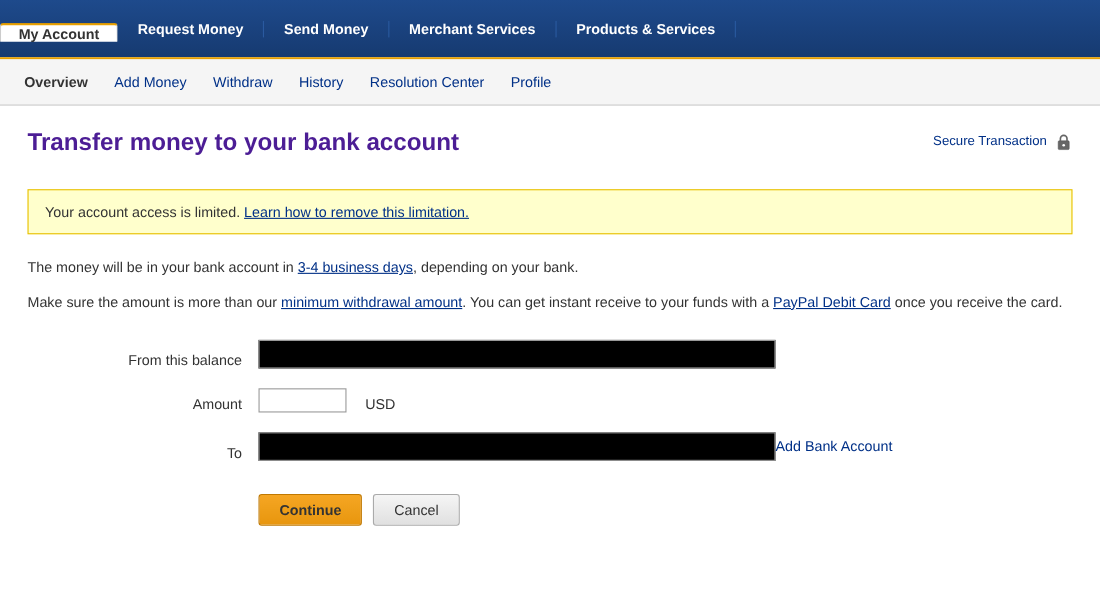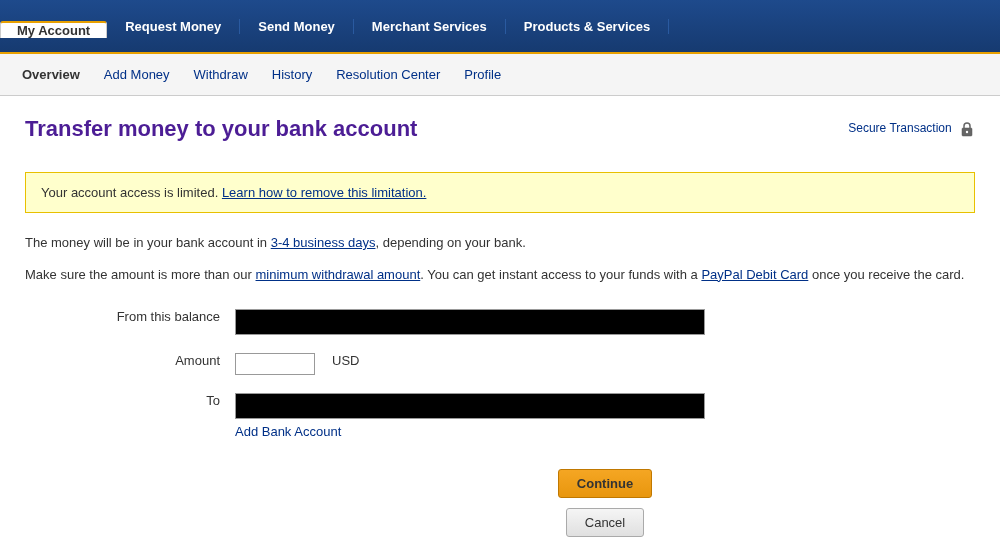--- a/index.html
+++ b/index.html
@@ -111,21 +111,21 @@
     .info-text a {
       color: #003087;
     }
 
     
     .form-section {
       margin-top: 25px;
     }
     .form-row {
       display: flex;
-      align-items: flex-start;
+      align-items: flex-end;
       margin-bottom: 18px;
       padding-left: 80px;
     }
     .form-label {
       width: 130px;
       text-align: right;
       padding-right: 15px;
       font-size: 13px;
       color: #333;
       flex-shrink: 0;
@@ -141,38 +141,37 @@
       height: 22px;
       border: 1px solid #999;
       padding: 2px 4px;
     }
     .usd-label {
       margin-left: 17px;
       font-size: 13px;
     }
     .to-section {
       display: flex;
-      flex-direction: column;
+      flex-direction: row;
     }
     .add-bank-link {
       color: #003087;
       font-size: 13px;
       text-decoration: none;
       margin-top: 5px;
       margin-left: 0;
     }
 
     
     .button-row {
       display: flex;
       align-items: center;
       gap: 10px;
       margin-top: 30px;
       padding-left: 210px;
-      flex-direction: column;
     }
     .btn-continue {
       background: linear-gradient(to bottom, #f5a623, #e8960e);
       border: 1px solid #c07800;
       color: #333;
       font-size: 13px;
       font-weight: bold;
       padding: 6px 18px;
       cursor: pointer;
       border-radius: 3px;
@@ -230,21 +229,21 @@
   </div>
 
   <div class="warning-box">
     <span>Your account access is limited. </span><a href="#">Learn how to remove this limitation.</a>
   </div>
 
   <p class="info-text">
     <span>The money will be in your bank account in </span><a href="#">3-4 business days</a><span>, depending on your bank.</span>
   </p>
   <p class="info-text">
-    <span>Make sure the amount is more than our </span><a href="#">minimum withdrawal amount</a><span>. You can get instant access to your funds with a </span><a href="#">PayPal Debit Card</a><span> once you receive the card.</span>
+    <span>Make sure the amount is more than our </span><a href="#">minimum withdrawal amount</a><span>. You can get instant receive to your funds with a </span><a href="#">PayPal Debit Card</a><span> once you receive the card.</span>
   </p>
 
   <div class="form-section">
 
     <div class="form-row">
       <label class="form-label">From this balance</label>
       <div class="form-control-black"></div>
     </div>
 
     <div class="form-row">

